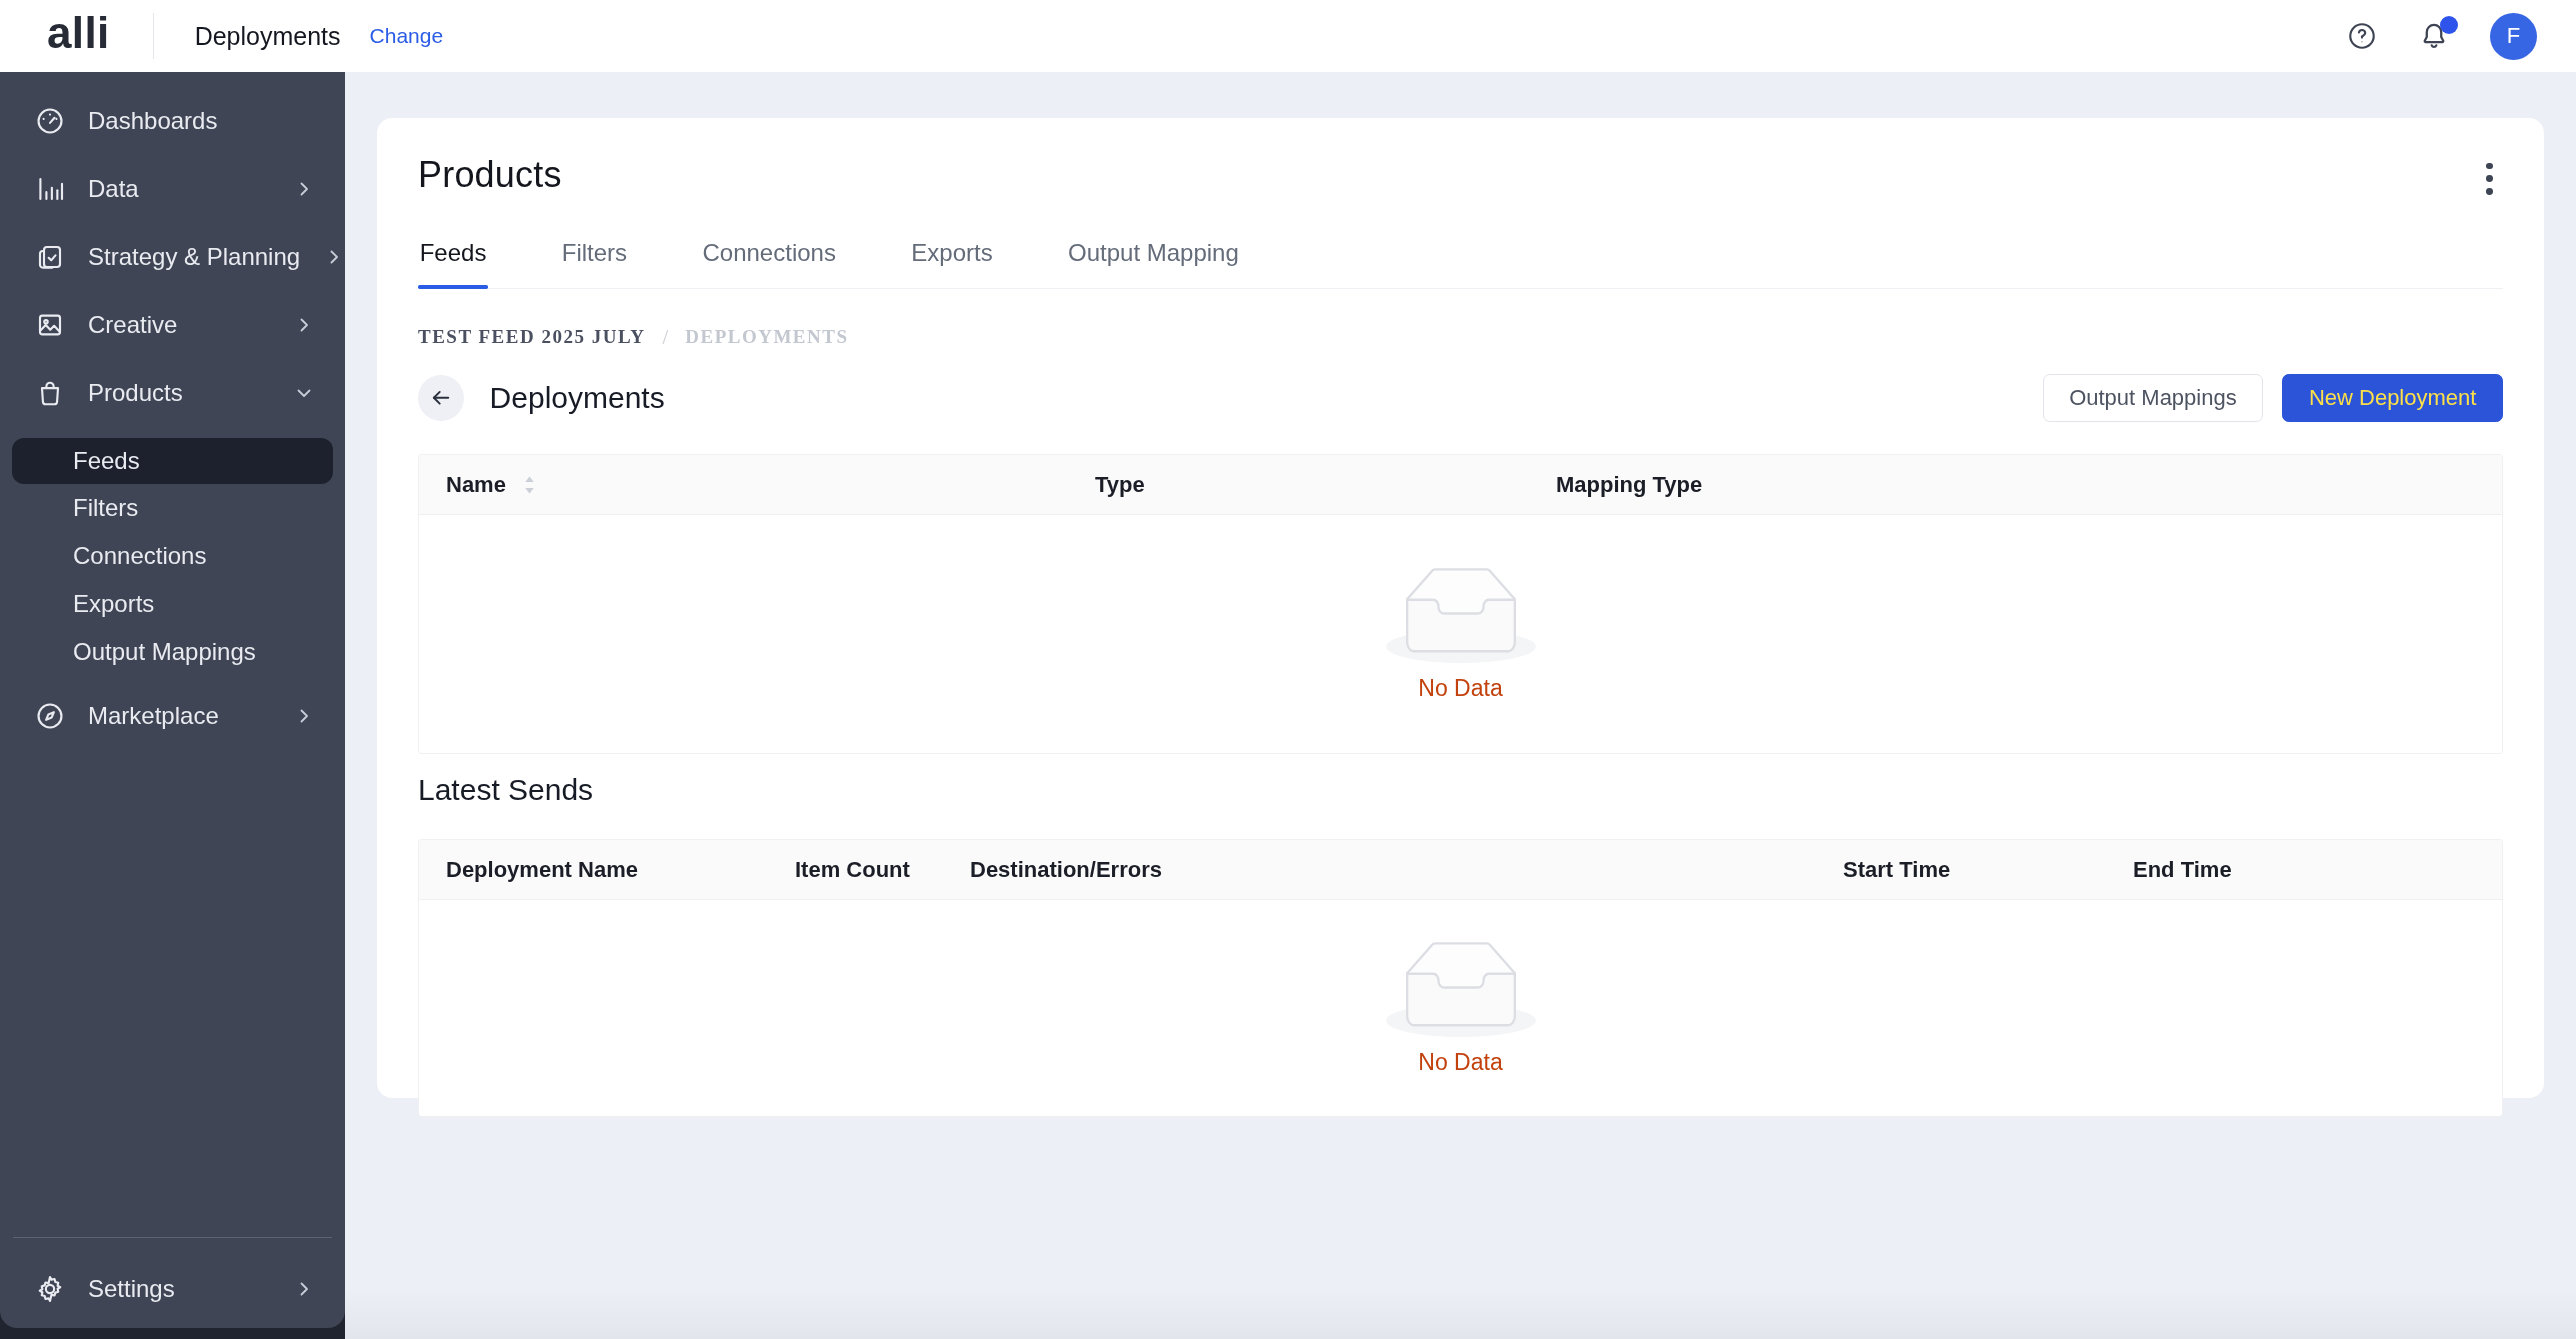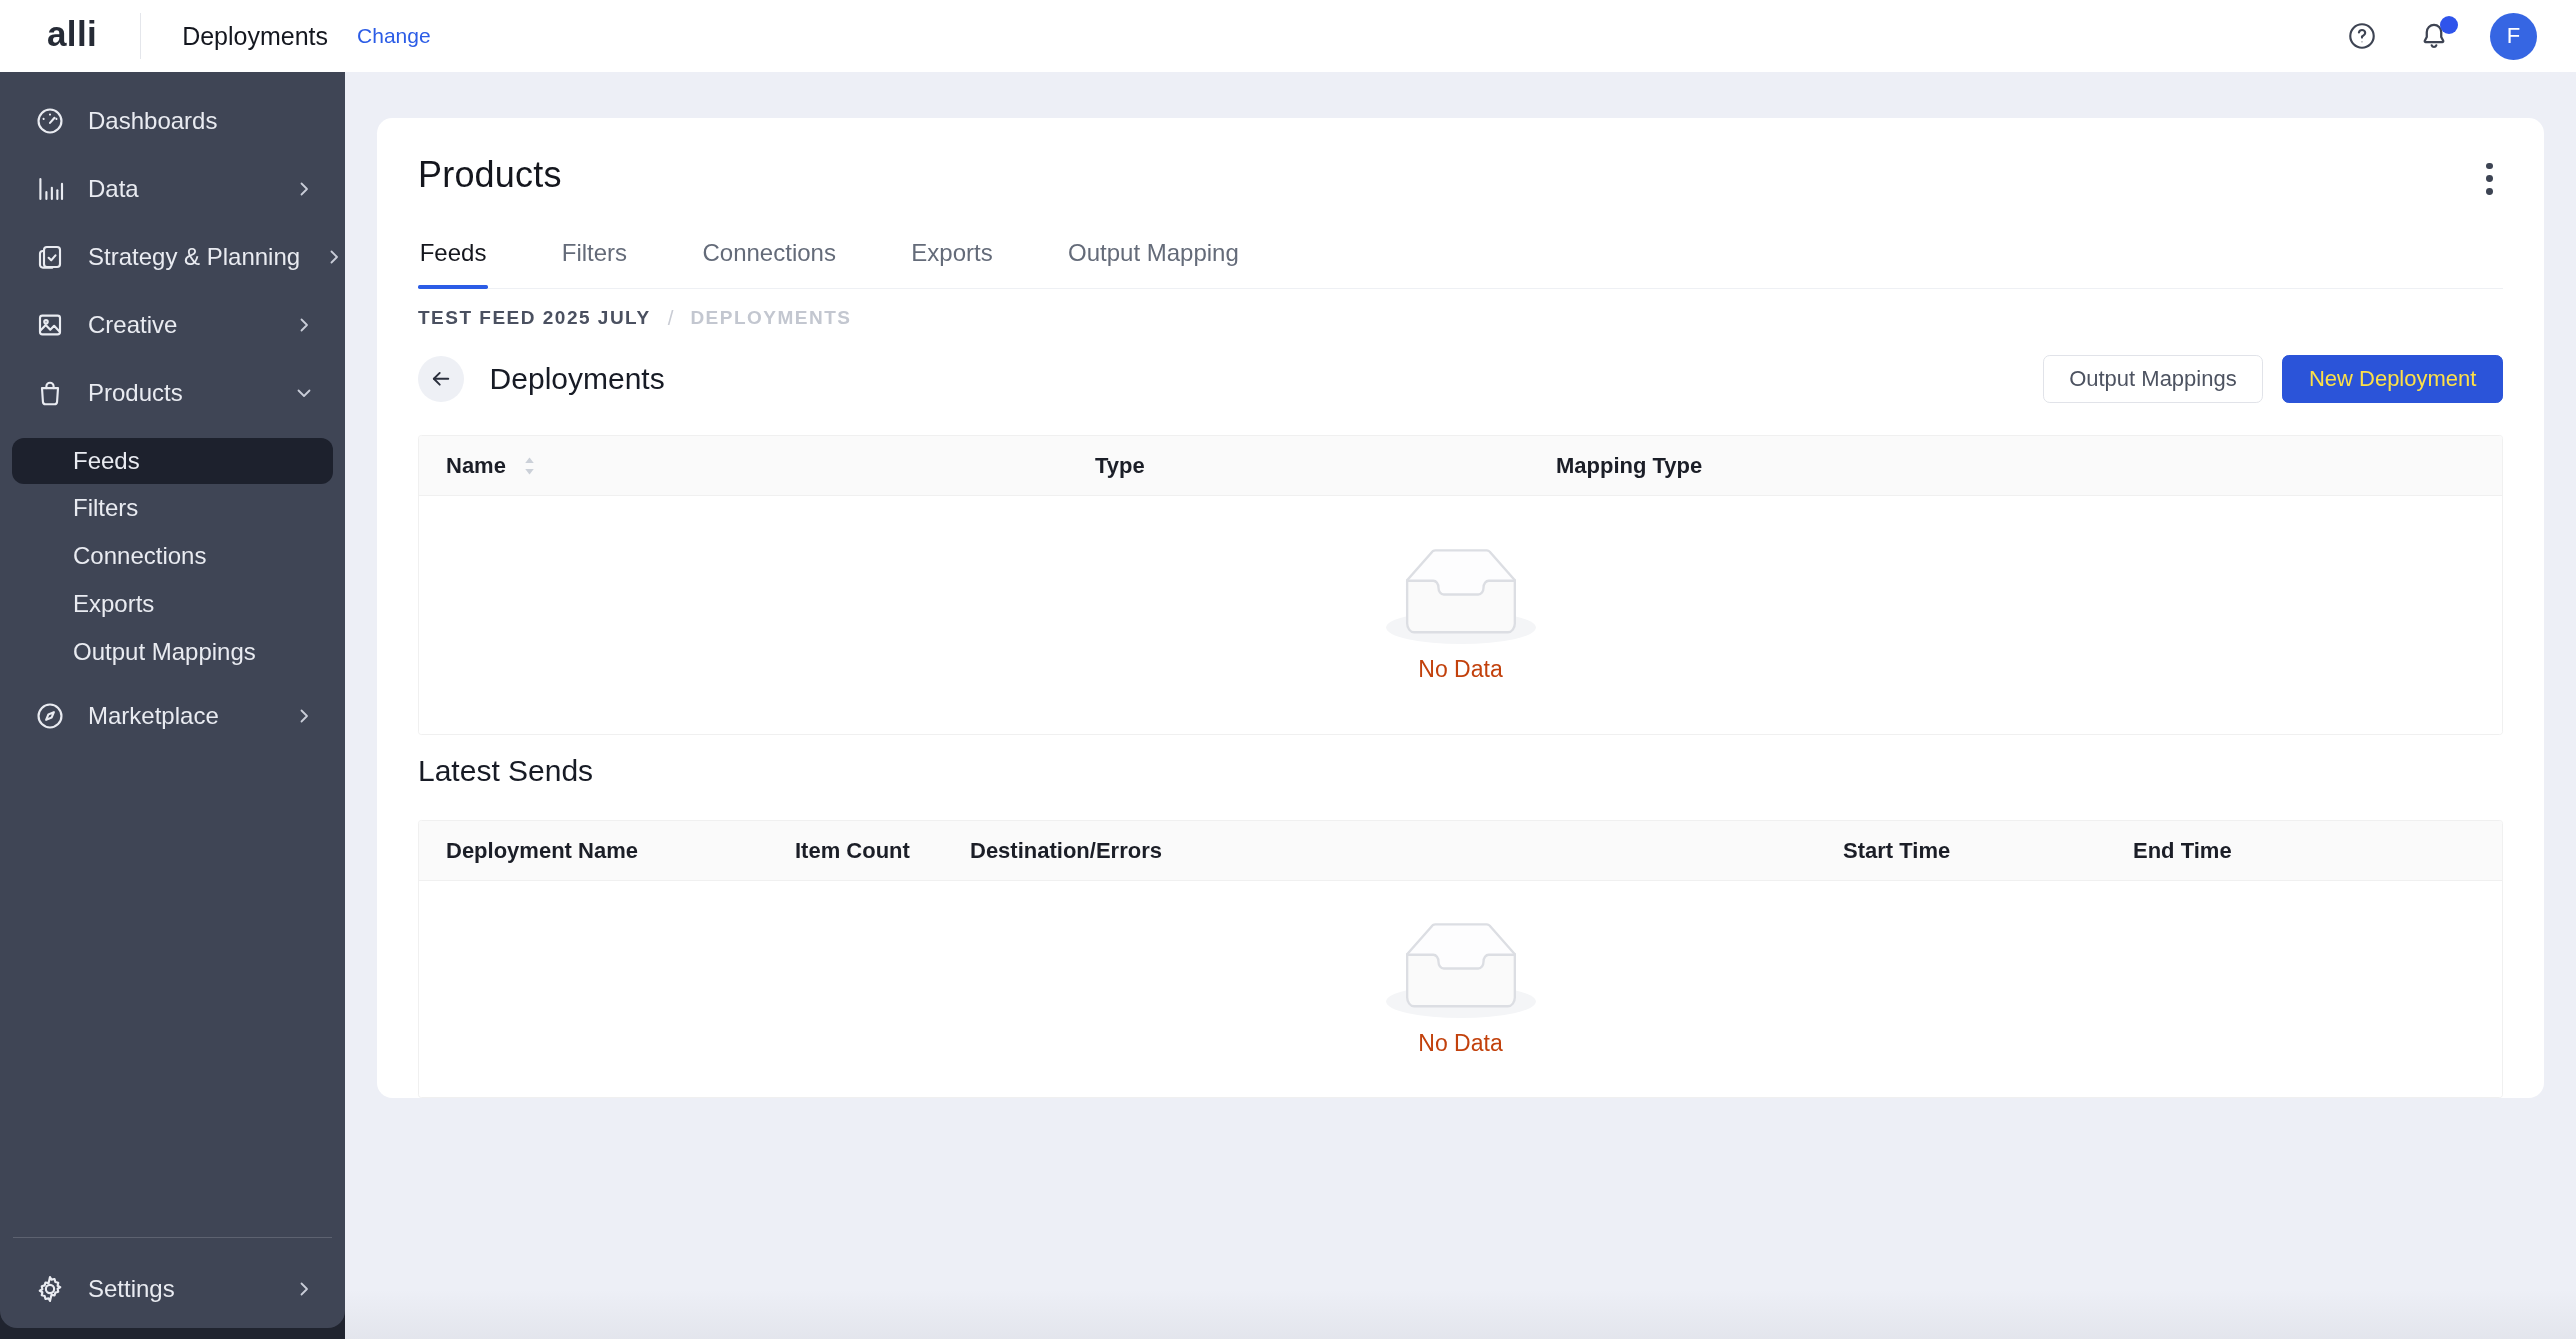--- a/index.html
+++ b/index.html
@@ -2,21 +2,21 @@
 <html style="font-size:13.6px"><head>
 <meta charset="utf-8">
 <style>
   * { box-sizing: border-box; margin: 0; padding: 0; }
   html, body { width: 2576px; height: 1340px; overflow: hidden; }
   body { font-family: "Liberation Sans", "DejaVu Sans", sans-serif; color: #1a1d26; }
   .app { display: flex; flex-direction: column; width: 2576px; height: 1340px; background: #edeff6; }
 
   
   .header { height: 72px; flex: none; background: #ffffff; display: flex; align-items: center; padding: 0 39px 0 47px; }
-  .logo { font-size: 35px; font-weight: 700; color: #262b36; letter-spacing: 0.4px; line-height: 1; padding-bottom: 5.1px; }
+  .logo { font-size: 44px; font-weight: 700; color: #262b36; letter-spacing: 0.4px; line-height: 1; padding-bottom: 5.1px; }
   .header-divider { width: 0.9px; height: 46px; background: #e4e6eb; margin: 0 41px 0 43px; }
   .workspace { font-size: 25px; font-weight: 500; color: #14171f; }
   .change-link { font-size: 21px; font-weight: 500; color: #2b5ce6; margin-left: 29px; cursor: pointer; }
   .header-right { margin-left: auto; display: flex; align-items: center; gap: 39px; }
   .icon-btn { display: flex; align-items: center; justify-content: center; color: #3e4453; cursor: pointer; background: none; border: none; }
   .bell-wrap { position: relative; }
   .notif-dot { position: absolute; top: -3.4px; right: -6.8px; width: 18px; height: 18px; border-radius: 50%; background: #2f54eb; }
   .avatar { width: 47px; height: 47px; border-radius: 50%; background: #3666e3; color: #fff; font-size: 22px; font-weight: 500; display: flex; align-items: center; justify-content: center; cursor: pointer; }
 
   
@@ -44,21 +44,21 @@
   .card-head { display: flex; align-items: flex-start; justify-content: space-between; }
   .page-title { font-size: 36px; font-weight: 500; color: #14161d; letter-spacing: 0.2px; }
   .kebab { display: flex; flex-direction: column; gap: 6px; padding: 8.5px 10.2px; cursor: pointer; background: none; border: none; }
   .kebab i { width: 6.8px; height: 6.8px; border-radius: 50%; background: #3d4453; }
 
   .tabs { display: flex; gap: 72px; margin-top: 25.6px; border-bottom: 0.9px solid #eef0f4; }
   .tab { font-size: 24px; color: #646b79; padding: 10.2px 1.7px 20.5px; position: relative; cursor: pointer; white-space: nowrap; }
   .tab.active { color: #14161d; }
   .tab.active::after { content: ""; position: absolute; left: 0; right: 0; bottom: -0.9px; height: 3.4px; border-radius: 1.7px; background: #2b5ce6; }
 
-  .breadcrumb { margin-top: 17px; display: flex; align-items: center; gap: 17px; font-size: 19px; font-weight: 700; letter-spacing: 1.5px; }
+  .breadcrumb { margin-top: 37px; display: flex; align-items: center; gap: 17px; font-size: 19px; font-weight: 700; letter-spacing: 1.5px; font-family: Liberation Serif, serif; }
   .bc-feed { color: #4a5060; }
   .bc-sep { color: #c9ccd4; font-weight: 400; font-size: 20.5px; letter-spacing: 0; }
   .bc-current { color: #c3c7d0; }
 
   .section-head { margin-top: 25.6px; display: flex; align-items: center; }
   .back-btn { width: 46px; height: 46px; border-radius: 50%; background: #eef0f5; border: none; display: flex; align-items: center; justify-content: center; color: #2a2f3c; cursor: pointer; flex: none; }
   .section-title { margin-left: 25.6px; font-size: 30px; font-weight: 500; color: #171b25; }
   .head-actions { margin-left: auto; display: flex; gap: 19px; }
   .btn { height: 48px; padding: 0 25.6px; border-radius: 6.8px; font-size: 22px; font-weight: 500; display: flex; align-items: center; cursor: pointer; white-space: nowrap; }
   .btn-default { background: #fff; border: 0.9px solid #e1e3e9; color: #4d5361; }

